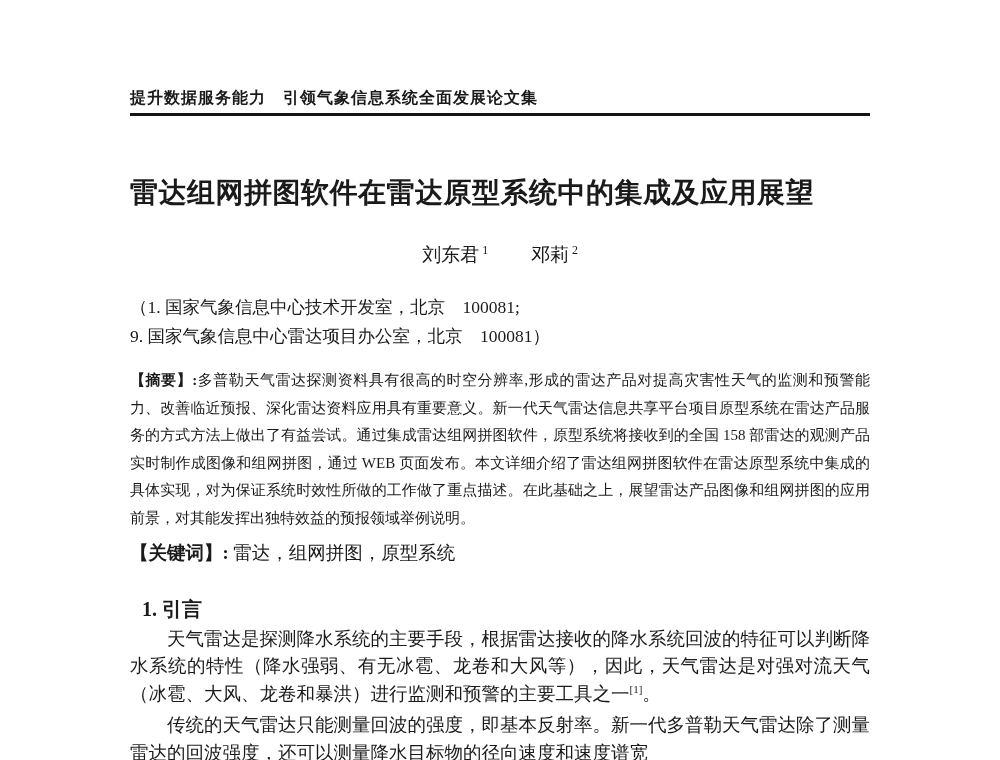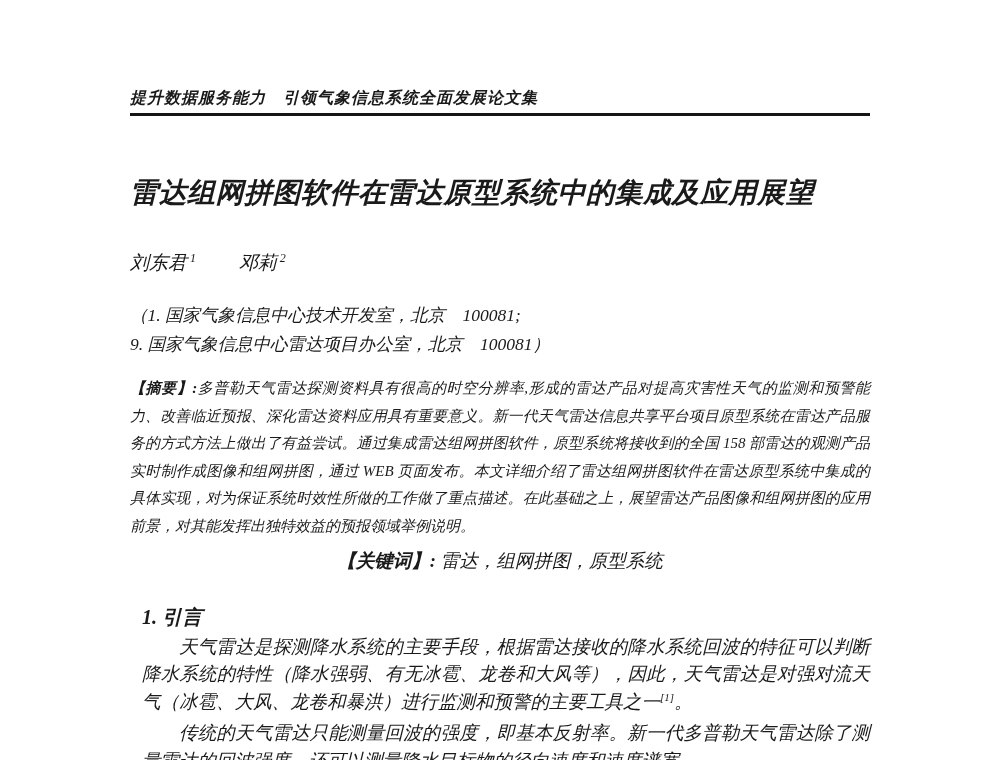--- a/index.html
+++ b/index.html
@@ -10,42 +10,41 @@
   .page {
     position: relative;
     width: 1000px;
     height: 760px;
     box-sizing: border-box;
     padding: 0 130px;
     overflow: hidden;
     background: #ffffff;
     color: #1a1a1a;
     font-family: "Liberation Serif", "DejaVu Serif", serif;
-    font-style: italic;
   }
   .running-header {
     padding-top: 88px;
     padding-bottom: 5px;
     border-bottom: 3px solid #151515;
     font-size: 16px;
     font-weight: bold;
     line-height: 20px;
     letter-spacing: 1px;
   }
   .title {
     margin: 60px 0 0 0;
     font-size: 28px;
     font-weight: bold;
     text-align: left;
     line-height: 34px;
     letter-spacing: 0.5px;
   }
   .authors {
-    margin-top: 36px;
-    text-align: left;
+    margin-top: 28px;
+    text-align: center;
     font-size: 19px;
     line-height: 24px;
   }
   .author + .author { margin-left: 38px; }
   .author sup {
     font-size: 12px;
     vertical-align: super;
     margin-left: 3px;
     font-family: "Liberation Serif", serif;
   }
@@ -58,31 +57,31 @@
   .abstract {
     margin: 16px 0 8px 0;
     font-size: 15px;
     line-height: 27.5px;
     text-align: justify;
   }
   .keywords {
     margin: 0;
     font-size: 18.5px;
     line-height: 27.5px;
-    text-align: center;
+    text-align: left;
   }
   .label { font-weight: bold; }
   .section-heading {
     margin: 28px 0 0 12px;
     font-size: 20px;
     font-weight: bold;
     line-height: 26px;
   }
   .body-para {
-    margin: 4px 0 0 12px;
+    margin: 4px 0 0 0;
     font-size: 18.5px;
     line-height: 27.5px;
     text-align: justify;
     text-indent: 2em;
   }
   .ref {
     font-size: 11px;
     vertical-align: super;
     line-height: 0;
   }

